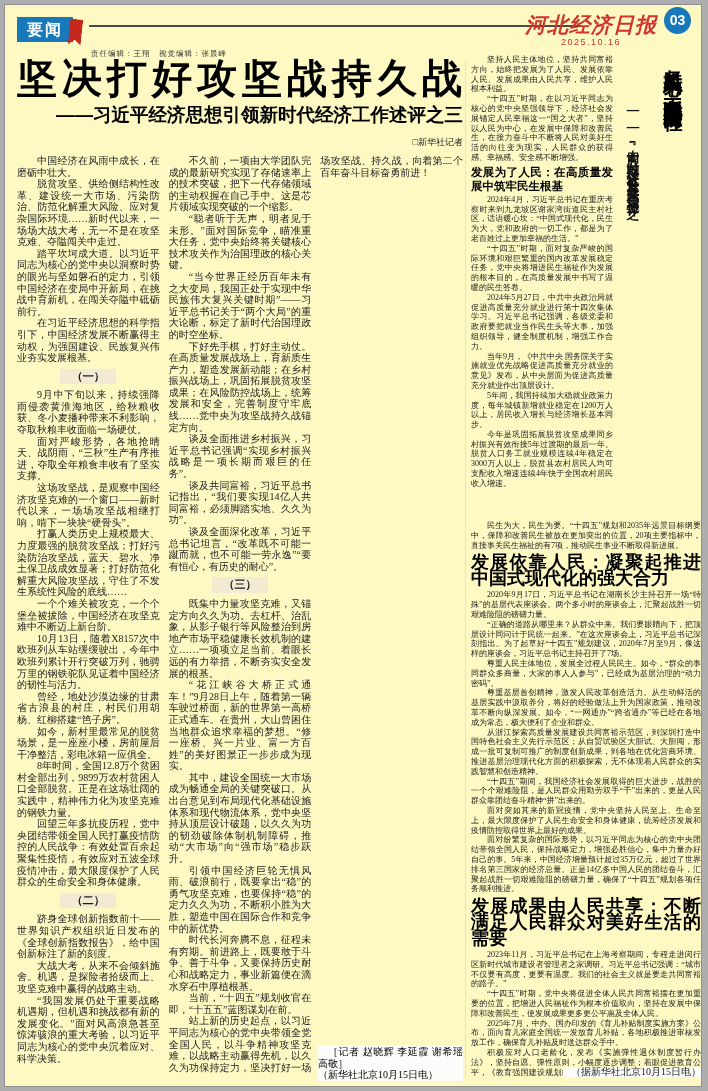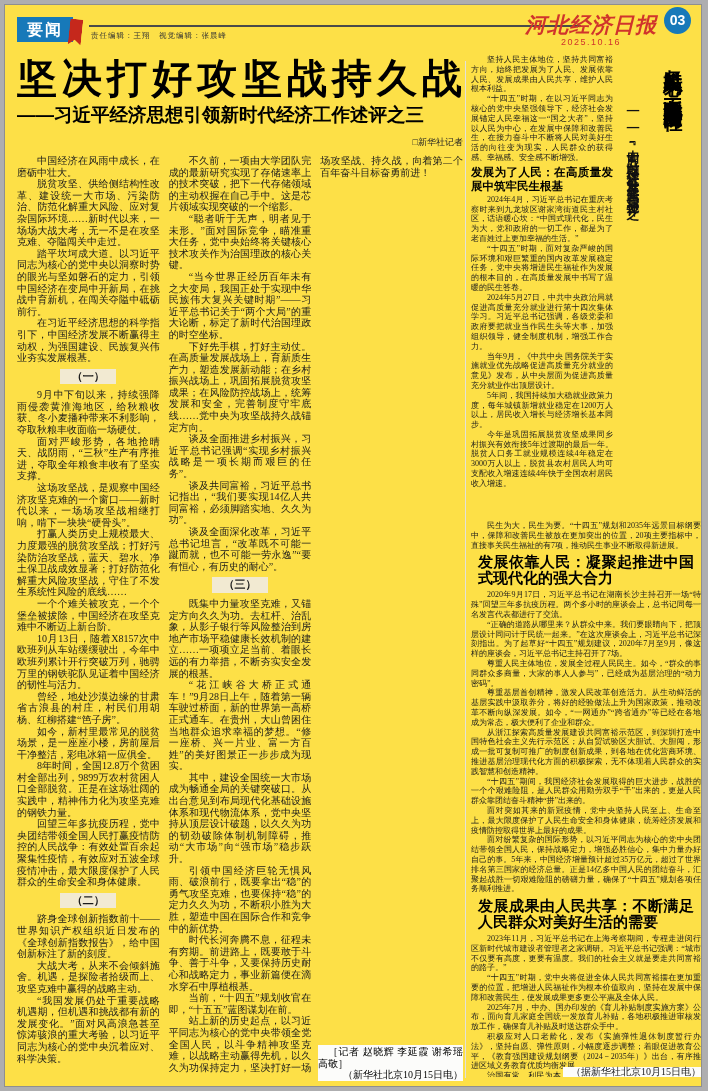--- a/index.html
+++ b/index.html
@@ -4,75 +4,75 @@
 <style>
   html,body{margin:0;padding:0;}
   body{
     width:708px;height:1091px;overflow:hidden;
     background:#aeaeb0;
     font-family:"Liberation Serif", serif;
     -webkit-font-smoothing:antialiased;
   }
   .page{
     position:absolute;left:4px;top:4px;width:698px;height:1083px;
-    background:#fde047;border:1px solid #8f8f8f;box-sizing:border-box;
+    background:#fef9c3;border:1px solid #8f8f8f;box-sizing:border-box;
   }
   
   .hdr{position:absolute;left:0;top:0;width:100%;height:48px;}
   .badge{
     position:absolute;left:12px;top:12px;width:56px;height:25px;
     background:#1779b9;color:#fff;font-family:"Liberation Sans",sans-serif;
     font-weight:bold;font-size:16px;line-height:25px;text-align:center;letter-spacing:2px;
   }
   .ribbon{
     position:absolute;left:64px;top:14px;width:13px;height:26px;background:#c5281c;
     transform:rotate(6deg);
     clip-path:polygon(0 0,100% 0,100% 100%,50% 80%,0 100%);
   }
   .hrule{position:absolute;left:84px;top:20px;width:492px;height:2px;background:#4a4a4a;}
-  .editors{position:absolute;left:86px;top:26px;font-size:7.5px;color:#333;letter-spacing:1px;}
+  .editors{position:absolute;left:86px;top:44px;font-size:7.5px;color:#333;letter-spacing:1px;}
   .masthead-wrap{position:absolute;right:44px;top:8px;text-align:center;}
   .masthead{
     color:#d0342c;font-size:21px;font-weight:bold;font-style:italic;
     font-family:"Liberation Serif",serif;letter-spacing:1px;line-height:24px;
   }
   .pub-date{color:#d0342c;font-size:9px;letter-spacing:1.5px;font-family:"Liberation Sans",sans-serif;}
   .page-circle{
     position:absolute;right:10px;top:2px;width:27px;height:27px;border-radius:50%;
     background:#1779b9;color:#fff;font-family:"Liberation Sans",sans-serif;
     font-weight:bold;font-size:14px;line-height:27px;text-align:center;margin-left:47px;
   }
   
   .left-art{position:absolute;left:12px;top:50px;width:446px;height:1026px;}
   .headline{
     margin:0;text-align:center;font-family:"Liberation Sans",sans-serif;
     font-weight:900;font-size:40px;line-height:46px;letter-spacing:5px;color:#000;white-space:nowrap;
   }
   .subline{
-    margin:3px 0 10px 0;text-align:left;font-family:"Liberation Sans",sans-serif;
+    margin:3px 0 10px 0;text-align:right;font-family:"Liberation Sans",sans-serif;
     font-weight:bold;font-size:18.5px;line-height:22px;color:#000;white-space:nowrap;
   }
   .byline{text-align:right;font-size:9px;color:#222;margin-top:3px;}
   .body-cols{
     margin-top:6px;height:932px;overflow:hidden;
     columns:3;column-gap:9px;column-fill:auto;
     text-align:justify;font-size:10px;line-height:11.6px;color:#1a1a1a;
   }
   .bp{margin:0;text-indent:2em;}
   .marker{
     break-inside:avoid;width:56px;margin:5px auto;padding:2px 0;
     background:#f2ead2;text-align:center;text-indent:0;
     font-weight:bold;font-size:11px;font-family:"Liberation Sans",sans-serif;
   }
   .left-credit{
     position:absolute;right:0;bottom:0;width:145px;background:#fcfcfa;
     font-size:10px;line-height:11.6px;text-align:justify;padding-top:1px;margin-left:16px;
   }
   .left-credit .reporters{text-indent:1em;}
-  .left-credit .credit{text-align:right;}
+  .left-credit .credit{text-align:left;}
   .divider{position:absolute;left:460px;top:56px;bottom:8px;width:1px;background:#e3e1da;}
   
   .right-art{position:absolute;left:466px;top:50px;width:230px;height:1026px;}
   .ra-top{display:flex;height:458px;overflow:hidden;}
   .ra-col{
     width:142px;flex:none;overflow:hidden;text-align:justify;
     font-size:8px;line-height:9.8px;color:#1a1a1a;
   }
   .ra-col .subhead{margin:2px 0;}
   .subhead{
@@ -90,21 +90,21 @@
   .v-head{
     writing-mode:vertical-rl;text-orientation:upright;
     font-family:"Liberation Sans",sans-serif;font-weight:900;
     font-size:19px;letter-spacing:1px;color:#000;width:56px;
     text-align:left;line-height:56px;
   }
   .ra-bottom{
     position:relative;margin-top:8px;height:556px;overflow:hidden;
     text-align:justify;font-size:8px;line-height:9.8px;color:#1a1a1a;
   }
-  .ra-bottom .subhead{font-size:15px;line-height:16px;margin:4px 7px;}
+  .ra-bottom .subhead{font-size:18px;line-height:16px;margin:4px 0;}
   .ra-credit{
     position:absolute;right:0;bottom:0;background:#fcfcfa;
     font-size:10px;padding-left:8px;
   }
 </style>
 </head>
 <body>
 
 <div class="page">
 
@@ -183,21 +183,21 @@
         </div>
       <div class="ra-verticals">
         <div class="v-sub">——『十四五』时期经济社会发展实践与启示述评之一</div>
         <div class="v-head">坚持以人民为中心　不断实现人民对美好生活的向往</div>
       </div>
     </div>
     <div class="ra-bottom">
       <div>
           <div class="bp">民生为大，民生为要。“十四五”规划和2035年远景目标纲要中，保障和改善民生被放在更加突出的位置，20项主要指标中，直接事关民生福祉的有7项，推动民生事业不断取得新进展。</div>
           <div class="subhead">发展依靠人民：凝聚起推进中国式现代化的强大合力</div>
-          <div class="bp">2020年9月17日，习近平总书记在湖南长沙主持召开一场“特殊”回望三年多抗疫历程。两个多小时的座谈会上，总书记同每一名发言代表都进行了交流。</div>
+          <div class="bp">2020年9月17日，习近平总书记在湖南长沙主持召开一场“特殊”的基层代表座谈会。两个多小时的座谈会上，汇聚起战胜一切艰难险阻的磅礴力量。</div>
           <div class="bp">“正确的道路从哪里来？从群众中来。我们要眼睛向下，把顶层设计同问计于民统一起来。”在这次座谈会上，习近平总书记深刻指出。为了起草好“十四五”规划建议，2020年7月至9月，像这样的座谈会，习近平总书记主持召开了7场。</div>
           <div class="bp">尊重人民主体地位，发展全过程人民民主。如今，“群众的事同群众多商量，大家的事人人参与”，已经成为基层治理的“动力密码”。</div>
           <div class="bp">尊重基层首创精神，激发人民改革创造活力。从生动鲜活的基层实践中汲取养分，将好的经验做法上升为国家政策，推动改革不断向纵深发展。如今，“一网通办”“跨省通办”等已经在各地成为常态，极大便利了企业和群众。</div>
           <div class="bp">从浙江探索高质量发展建设共同富裕示范区，到深圳打造中国特色社会主义先行示范区；从自贸试验区大胆试、大胆闯，形成一批可复制可推广的制度创新成果，到各地在优化营商环境、推进基层治理现代化方面的积极探索，无不体现着人民群众的实践智慧和创造精神。</div>
           <div class="bp">“十四五”期间，我国经济社会发展取得的巨大进步，战胜的一个个艰难险阻，是人民群众用勤劳双手“干”出来的，更是人民群众靠团结奋斗精神“拼”出来的。</div>
           <div class="bp">面对突如其来的新冠疫情，党中央坚持人民至上、生命至上，最大限度保护了人民生命安全和身体健康，统筹经济发展和疫情防控取得世界上最好的成果。</div>
           <div class="bp">面对纷繁复杂的国际形势，以习近平同志为核心的党中央团结带领全国人民，保持战略定力，增强必胜信心，集中力量办好自己的事。5年来，中国经济增量预计超过35万亿元，超过了世界排名第三国家的经济总量。正是14亿多中国人民的团结奋斗，汇聚起战胜一切艰难险阻的磅礴力量，确保了“十四五”规划各项任务顺利推进。</div>
           <div class="subhead">发展成果由人民共享：不断满足人民群众对美好生活的需要</div>
           <div class="bp">2023年11月，习近平总书记在上海考察期间，专程走进闵行区新时代城市建设者管理者之家调研。习近平总书记强调：“城市不仅要有高度，更要有温度。我们的社会主义就是要走共同富裕的路子。”</div>
           <div class="bp">“十四五”时期，党中央将促进全体人民共同富裕摆在更加重要的位置，把增进人民福祉作为根本价值取向，坚持在发展中保障和改善民生，使发展成果更多更公平惠及全体人民。</div>

